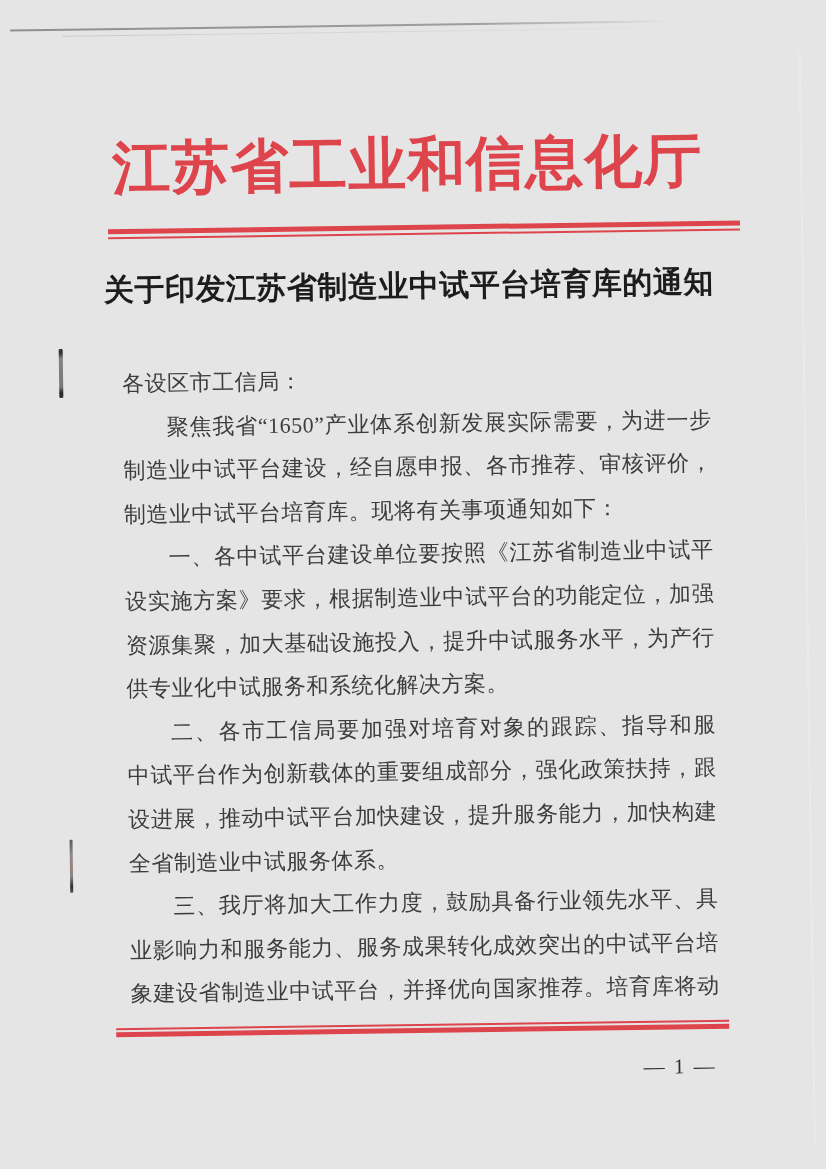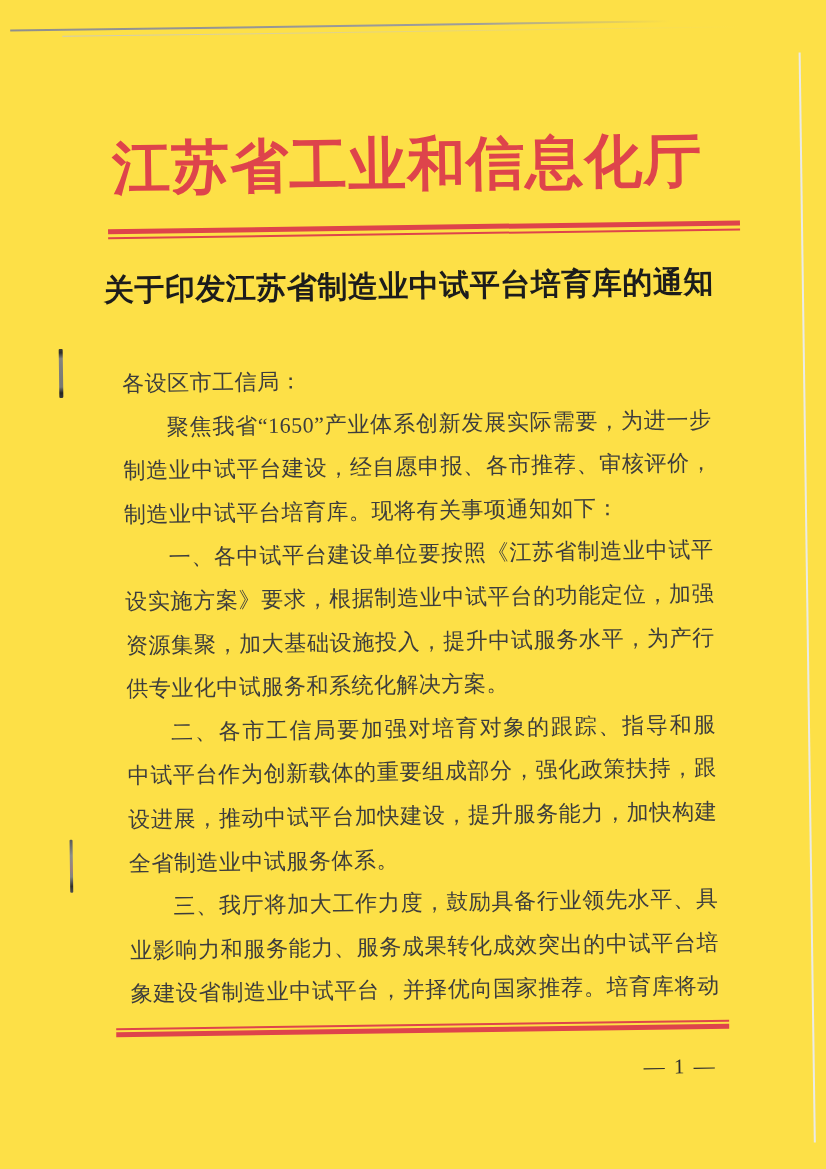--- a/index.html
+++ b/index.html
@@ -8,21 +8,21 @@
     width: 826px;
     height: 1169px;
     background: #ffffff;
     overflow: hidden;
     font-family: "Liberation Serif", "DejaVu Serif", serif;
   }
   .scan-page {
     position: absolute;
     left: 0; top: 0;
     width: 826px; height: 1169px;
-    background: #fde047;
+    background: #e5e5e5;
   }
   .tilt {
     position: absolute;
     left: 0; top: 0;
     width: 826px; height: 1169px;
     transform: rotate(-0.8deg);
     transform-origin: 413px 585px;
   }
   
   .scan-edge-top-a {

